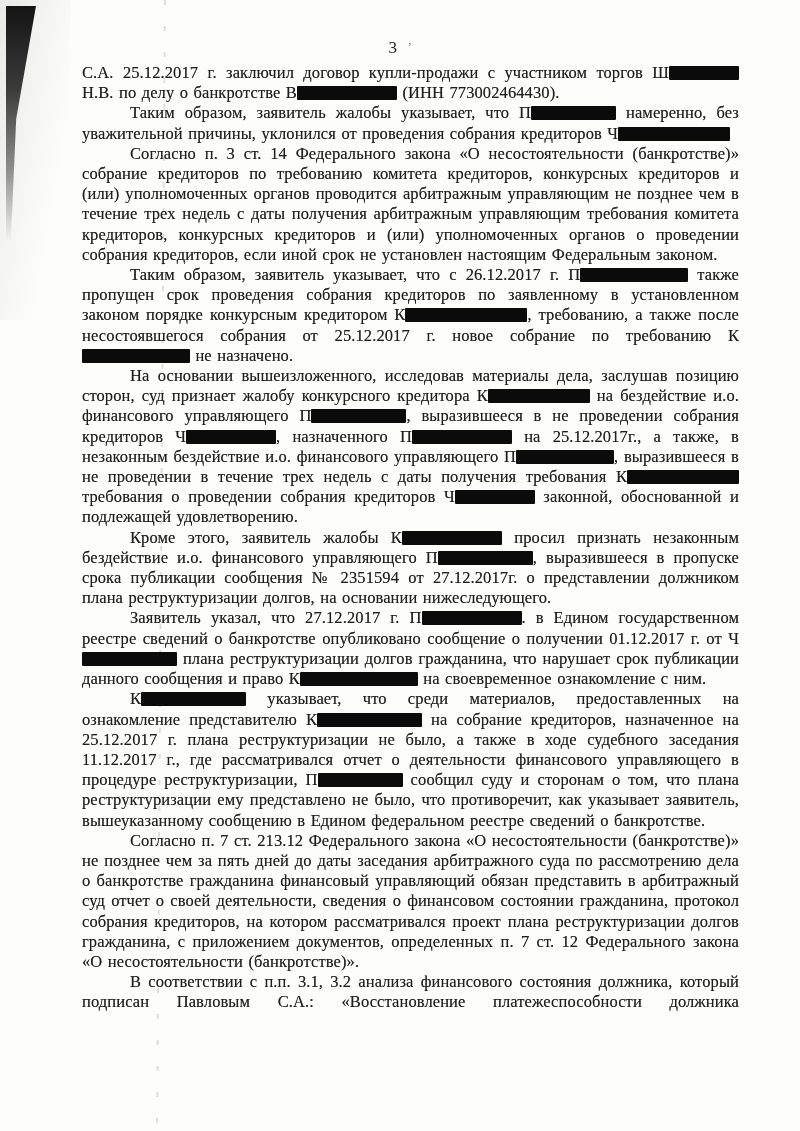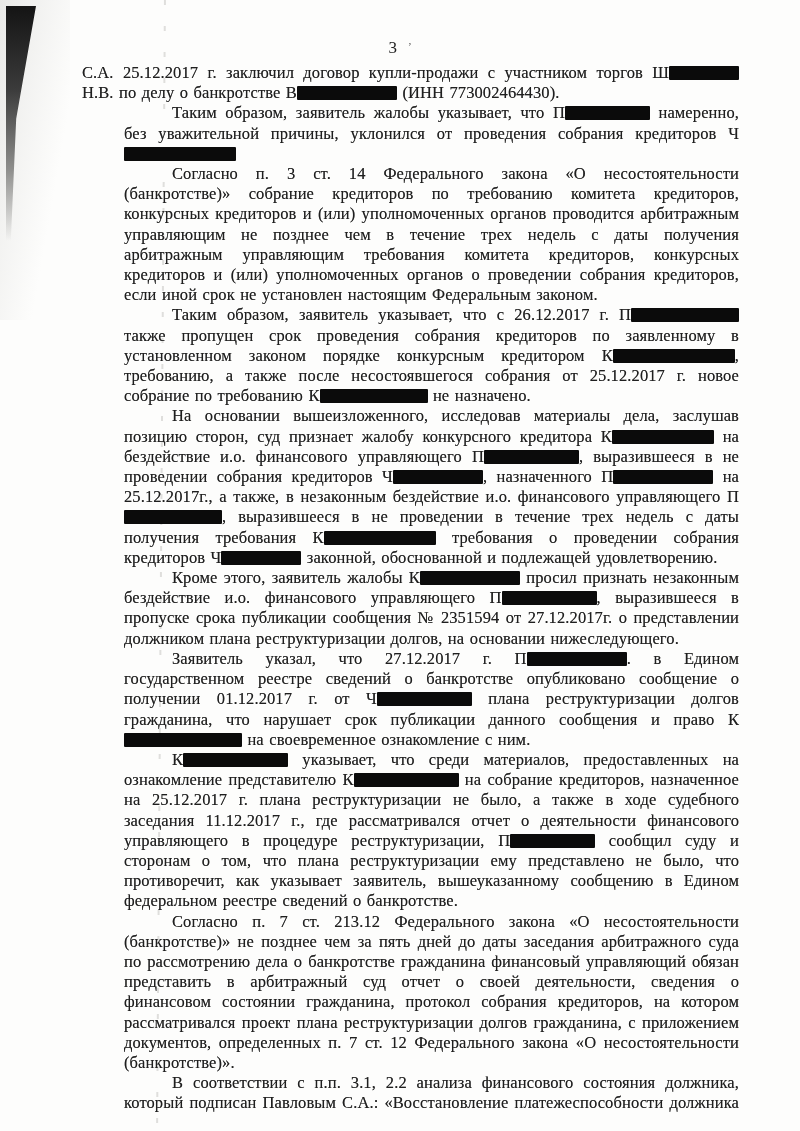--- a/index.html
+++ b/index.html
@@ -59,21 +59,21 @@
     left: 82px; top: 63px;
     width: 657px;
     font-size: 16.5px;
     line-height: 20.2px;
     text-align: justify;
     letter-spacing: 0.1px;
     word-spacing: 1.2px;
     text-shadow: 0 0 0.5px rgba(20,20,20,0.55);
   }
   .para { margin: 0; }
-  .para.indent { text-indent: 48px; margin-left: 42px; }
+  .para.indent { text-indent: 48px; }
   .para.jl { text-align-last: justify; }
   .redaction {
     display: inline-block;
     height: 14px;
     background: #0b0b0b;
     vertical-align: -2px;
     border-radius: 1px;
   }
 </style>
 </head>
@@ -91,15 +91,15 @@
   <div class="text-block" id="doc-body">
       <p class="para">С.А. 25.12.2017 г. заключил договор купли-продажи с участником торгов Ш<span class="redaction" style="width: 70px;"></span> Н.В. по делу о банкротстве В<span class="redaction" style="width: 100px;"></span> (ИНН 773002464430).</p>
       <p class="para indent">Таким образом, заявитель жалобы указывает, что П<span class="redaction" style="width: 85px;"></span> намеренно, без уважительной причины, уклонился от проведения собрания кредиторов Ч<span class="redaction" style="width: 112px;"></span></p>
       <p class="para indent">Согласно п. 3 ст. 14 Федерального закона «О несостоятельности (банкротстве)» собрание кредиторов по требованию комитета кредиторов, конкурсных кредиторов и (или) уполномоченных органов проводится арбитражным управляющим не позднее чем в течение трех недель с даты получения арбитражным управляющим требования комитета кредиторов, конкурсных кредиторов и (или) уполномоченных органов о проведении собрания кредиторов, если иной срок не установлен настоящим Федеральным законом.</p>
       <p class="para indent">Таким образом, заявитель указывает, что с 26.12.2017 г. П<span class="redaction" style="width: 108px;"></span> также пропущен срок проведения собрания кредиторов по заявленному в установленном законом порядке конкурсным кредитором К<span class="redaction" style="width: 122px;"></span>, требованию, а также после несостоявшегося собрания от 25.12.2017 г. новое собрание по требованию К<span class="redaction" style="width: 108px;"></span> не назначено.</p>
       <p class="para indent">На основании вышеизложенного, исследовав материалы дела, заслушав позицию сторон, суд признает жалобу конкурсного кредитора К<span class="redaction" style="width: 102px;"></span> на бездействие и.о. финансового управляющего П<span class="redaction" style="width: 95px;"></span>, выразившееся в не проведении собрания кредиторов Ч<span class="redaction" style="width: 90px;"></span>, назначенного П<span class="redaction" style="width: 100px;"></span> на 25.12.2017г., а также, в незаконным бездействие и.о. финансового управляющего П<span class="redaction" style="width: 98px;"></span>, выразившееся в не проведении в течение трех недель с даты получения требования К<span class="redaction" style="width: 112px;"></span> требования о проведении собрания кредиторов Ч<span class="redaction" style="width: 80px;"></span> законной, обоснованной и подлежащей удовлетворению.</p>
       <p class="para indent">Кроме этого, заявитель жалобы К<span class="redaction" style="width: 100px;"></span> просил признать незаконным бездействие и.о. финансового управляющего П<span class="redaction" style="width: 95px;"></span>, выразившееся в пропуске срока публикации сообщения № 2351594 от 27.12.2017г. о представлении должником плана реструктуризации долгов, на основании нижеследующего.</p>
       <p class="para indent">Заявитель указал, что 27.12.2017 г. П<span class="redaction" style="width: 100px;"></span>. в Едином государственном реестре сведений о банкротстве опубликовано сообщение о получении 01.12.2017 г. от Ч<span class="redaction" style="width: 95px;"></span> плана реструктуризации долгов гражданина, что нарушает срок публикации данного сообщения и право К<span class="redaction" style="width: 118px;"></span> на своевременное ознакомление с ним.</p>
       <p class="para indent">К<span class="redaction" style="width: 105px;"></span> указывает, что среди материалов, предоставленных на ознакомление представителю К<span class="redaction" style="width: 105px;"></span> на собрание кредиторов, назначенное на 25.12.2017 г. плана реструктуризации не было, а также в ходе судебного заседания 11.12.2017 г., где рассматривался отчет о деятельности финансового управляющего в процедуре реструктуризации, П<span class="redaction" style="width: 85px;"></span> сообщил суду и сторонам о том, что плана реструктуризации ему представлено не было, что противоречит, как указывает заявитель, вышеуказанному сообщению в Едином федеральном реестре сведений о банкротстве.</p>
       <p class="para indent">Согласно п. 7 ст. 213.12 Федерального закона «О несостоятельности (банкротстве)» не позднее чем за пять дней до даты заседания арбитражного суда по рассмотрению дела о банкротстве гражданина финансовый управляющий обязан представить в арбитражный суд отчет о своей деятельности, сведения о финансовом состоянии гражданина, протокол собрания кредиторов, на котором рассматривался проект плана реструктуризации долгов гражданина, с приложением документов, определенных п. 7 ст. 12 Федерального закона «О несостоятельности (банкротстве)».</p>
-      <p class="para indent jl">В соответствии с п.п. 3.1, 2.2 анализа финансового состояния должника, который подписан Павловым С.А.: «Восстановление платежеспособности должника</p>
+      <p class="para indent jl">В соответствии с п.п. 3.1, 3.2 анализа финансового состояния должника, который подписан Павловым С.А.: «Восстановление платежеспособности должника</p>
     </div>
 </div>
 
 </body></html>

